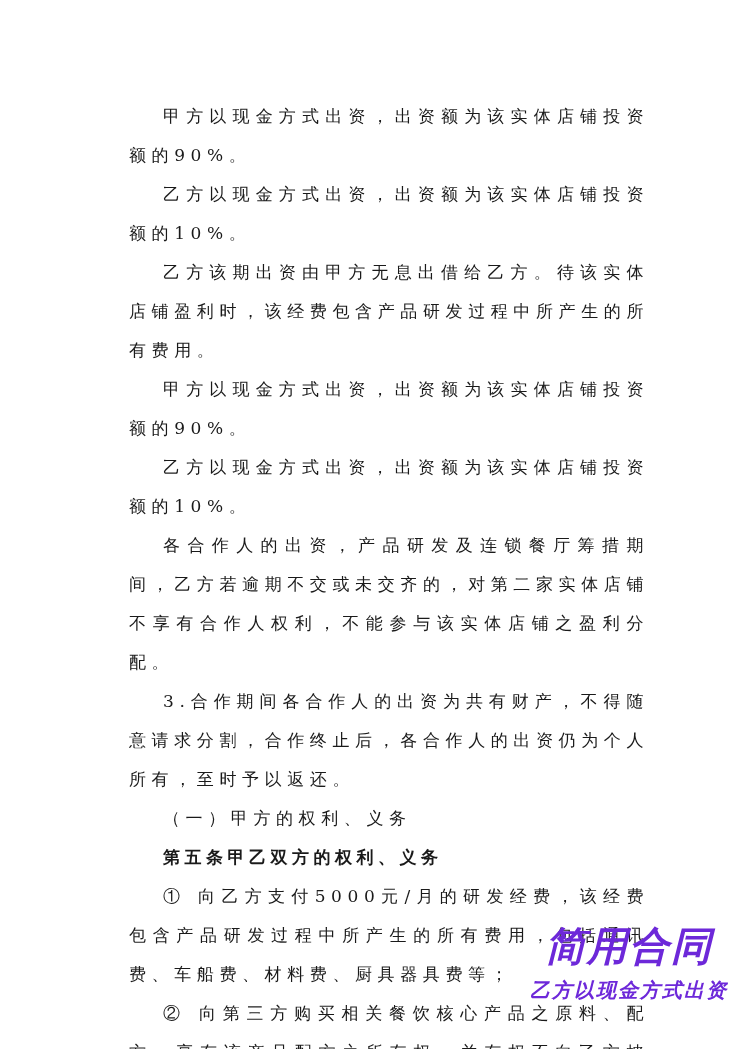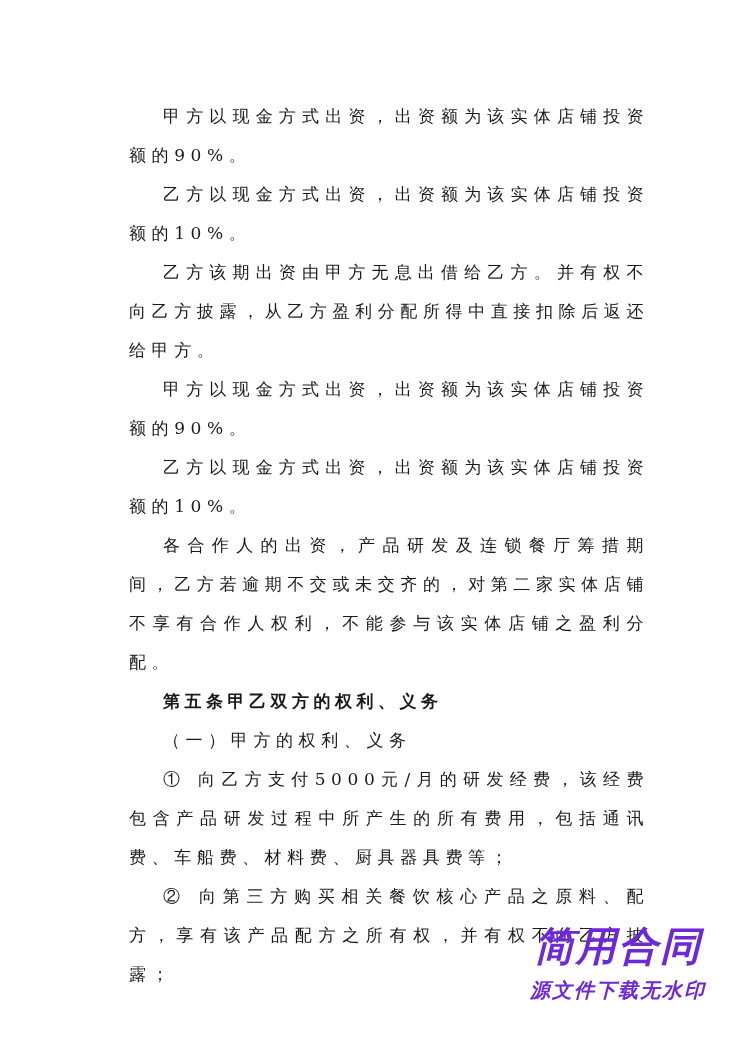--- a/index.html
+++ b/index.html
@@ -30,28 +30,29 @@
   .wm-main { font-size: 40px; letter-spacing: 2px; line-height: 46px; }
   .wm-sub { font-size: 20px; letter-spacing: 2px; line-height: 30px; margin-top: 6px; }
 </style>
 </head>
 <body>
 
 <div class="page">
   <div class="content">
     <p class="p indent">甲方以现金方式出资，出资额为该实体店铺投资额的90%。</p>
     <p class="p indent">乙方以现金方式出资，出资额为该实体店铺投资额的10%。</p>
-    <p class="p indent">乙方该期出资由甲方无息出借给乙方。并有权不向乙方披露，从乙方盈利分配所得中直接扣除后返还给甲方。</p>
+    <p class="p indent">乙方该期出资由甲方无息出借给乙方。待该实体店铺盈利时，该经费包含产品研发过程中所产生的所有费用。</p>
     <p class="p indent">甲方以现金方式出资，出资额为该实体店铺投资额的90%。</p>
     <p class="p indent">乙方以现金方式出资，出资额为该实体店铺投资额的10%。</p>
     <p class="p indent">各合作人的出资，产品研发及连锁餐厅筹措期间，乙方若逾期不交或未交齐的，对第二家实体店铺不享有合作人权利，不能参与该实体店铺之盈利分配。</p>
+    <p class="p indent">3.合作期间各合作人的出资为共有财产，不得随意请求分割，合作终止后，各合作人的出资仍为个人所有，至时予以返还。</p>
+    <p class="p indent">（一）甲方的权利、义务</p>
     <p class="p indent bold">第五条甲乙双方的权利、义务</p>
-    <p class="p indent">（一）甲方的权利、义务</p>
     <p class="p indent">① 向乙方支付5000元/月的研发经费，该经费包含产品研发过程中所产生的所有费用，包括通讯费、车船费、材料费、厨具器具费等；</p>
     <p class="p indent">② 向第三方购买相关餐饮核心产品之原料、配方，享有该产品配方之所有权，并有权不向乙方披露；</p>
 
   </div>
 
   <div class="watermark">
     <div class="wm-main">简用合同</div>
-    <div class="wm-sub">源文件下载无水印</div>
+    <div class="wm-sub">乙方以现金方式出资</div>
   </div>
 </div>
 
 </body></html>

